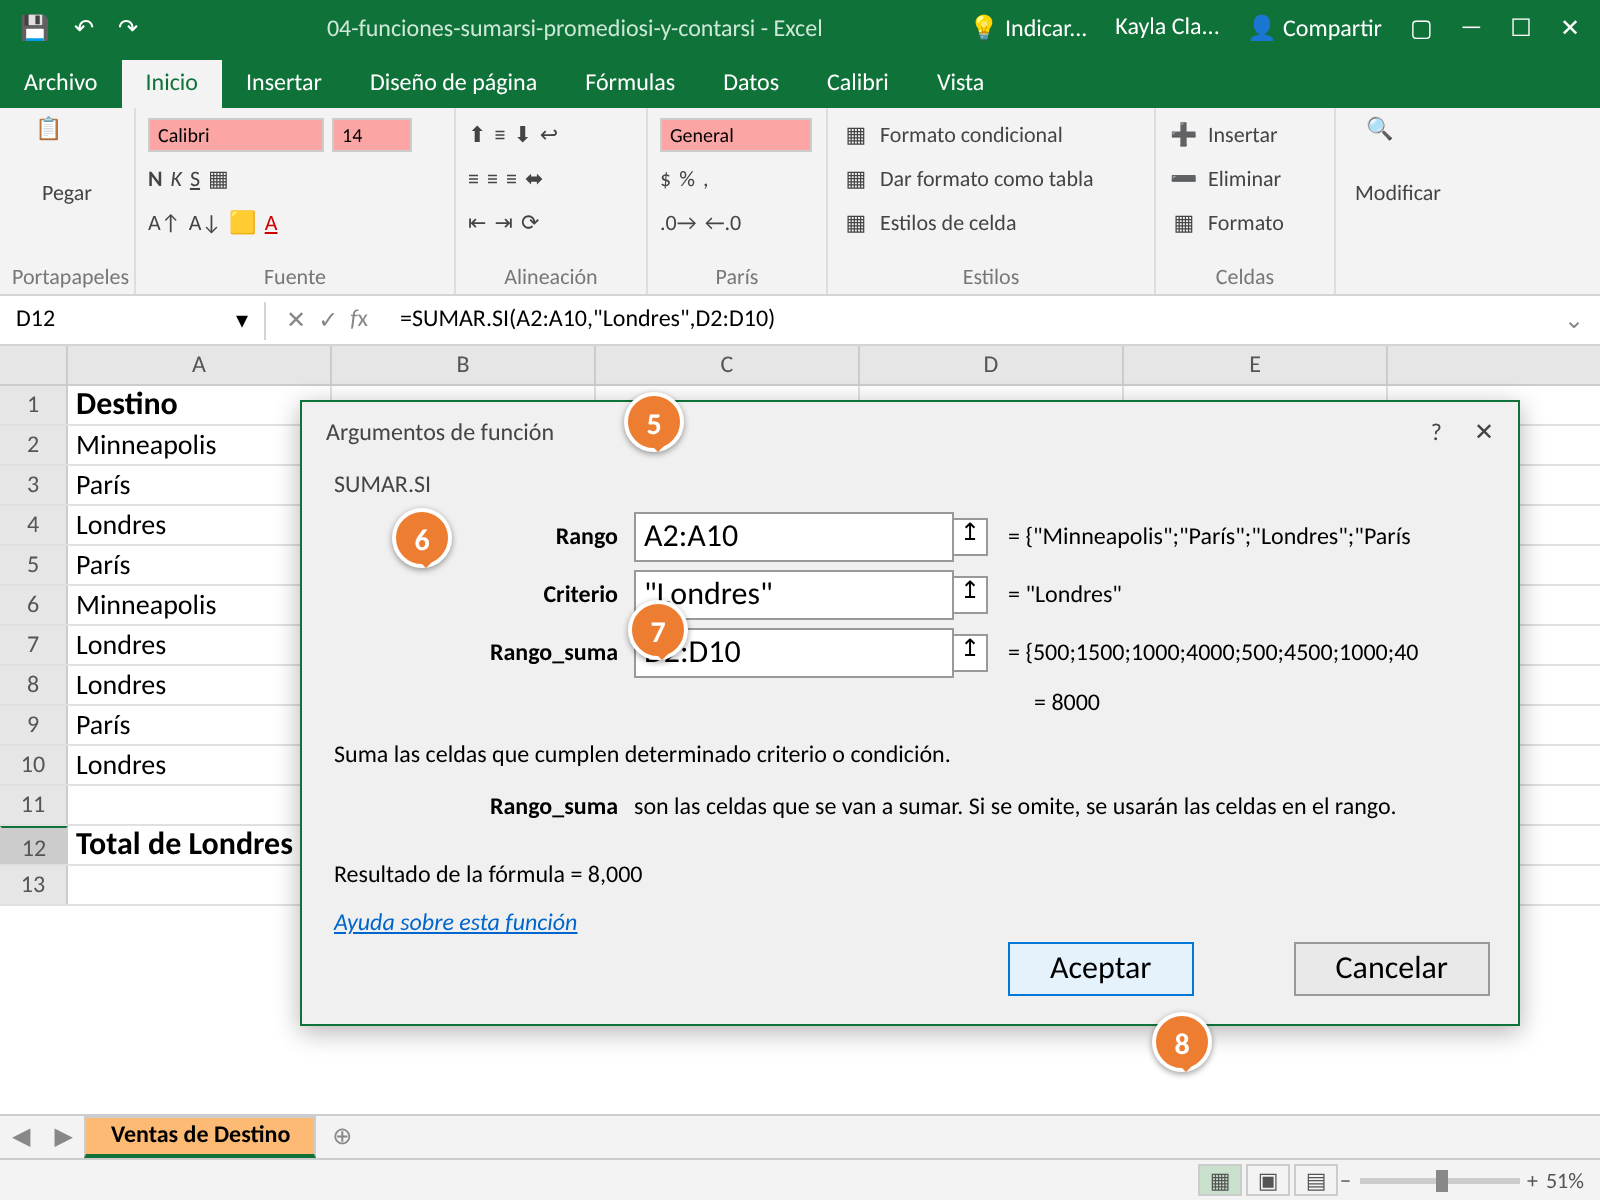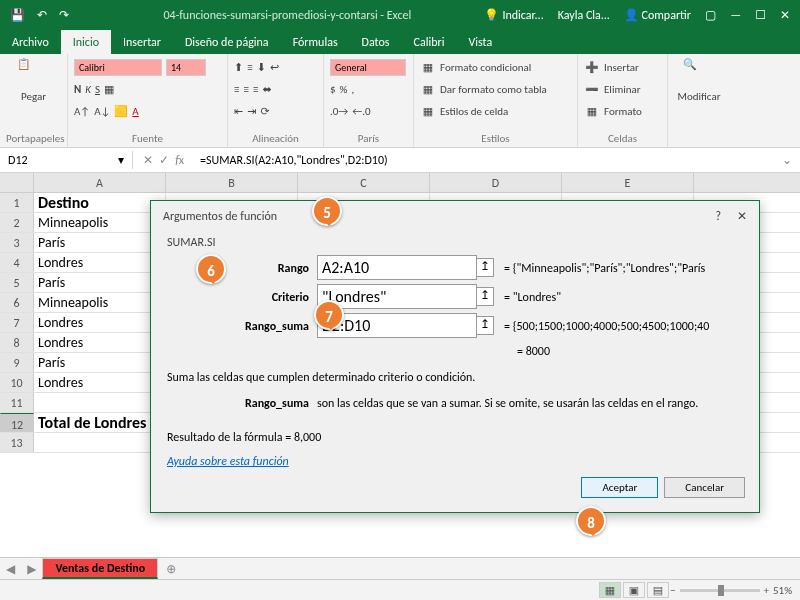--- a/index.html
+++ b/index.html
@@ -49,29 +49,29 @@
 .dlg-lbl { width: 150px; text-align: right; font-weight: bold; padding-right: 8px; }
 .dlg-in { width: 160px; border: 1px solid #999; background: #fff; padding: 2px 4px; font-size: 16px; }
 .collapse { width: 18px; height: 19px; border: 1px solid #999; background: #fff; margin-left: -1px; text-align: center; line-height: 15px; }
 .dlg-eq { padding-left: 10px; flex: 1; white-space: nowrap; overflow: hidden; }
 .dlg-desc { margin: 12px 0; }
 .dlg-desc2 { display: flex; margin-top: 6px; }
 .dlg-desc2 .b { font-weight: bold; width: 150px; text-align: right; padding-right: 8px; }
 .dlg-result { margin-top: 20px; }
 .dlg-help { color: #0066cc; text-decoration: underline; margin-top: 10px; display: inline-block; font-style: italic; }
 .dlg-btns { position: absolute; right: 14px; bottom: 14px; display: flex; gap: 6px; }
-.dlg-btn { border: 1px solid #999; background: #e9e9e9; padding: 3px 20px; font-size: 11px; }
+.dlg-btn { border: 1px solid #999; background: #e9e9e9; padding: 3px 20px; font-size: 16px; margin-left: 44px; }
 .dlg-btn.pri { border: 1px solid #0078d7; background: #e5f1fb; }
 
 .callout { position: absolute; width: 30px; height: 30px; background: #ed7d31; color: #fff; border-radius: 50%; text-align: center; line-height: 30px; font-weight: bold; font-size: 15px; z-index: 60; border: 2px solid #fff; box-shadow: 0 1px 3px rgba(0,0,0,.4); }
 .callout::after { content: ""; position: absolute; bottom: -8px; left: 9px; border: 6px solid transparent; border-top-color: #ed7d31; }
 
 .sheettabs { height: 22px; background: #f3f3f3; border-top: 1px solid #ccc; display: flex; align-items: center; font-size: 12px; }
 .navbtn { padding: 0 6px; color: #888; }
-.stab { background: #ef4444; border: 1px solid #ccc; border-bottom: 2px solid #0f7238; padding: 2px 12px; font-weight: bold; }
+.stab { background: #fdba74; border: 1px solid #ccc; border-bottom: 2px solid #0f7238; padding: 2px 12px; font-weight: bold; }
 .plus { padding: 0 8px; color: #888; }
 
 .status { height: 21px; background: #f3f3f3; border-top: 1px solid #ccc; display: flex; align-items: center; font-size: 11px; color: #555; padding: 0 8px; }
 .status .sp { flex: 1; }
 .vbtn { width: 22px; height: 16px; border: 1px solid #ccc; margin: 0 1px; display: inline-flex; align-items: center; justify-content: center; }
 .vbtn.act { background: #c8e0cc; }
 .zoom { display: flex; align-items: center; gap: 4px; }
 .slider { width: 80px; height: 3px; background: #ccc; position: relative; }
 .slider::after { content: ""; position: absolute; left: 38px; top: -4px; width: 6px; height: 11px; background: #888; }
 </style>

